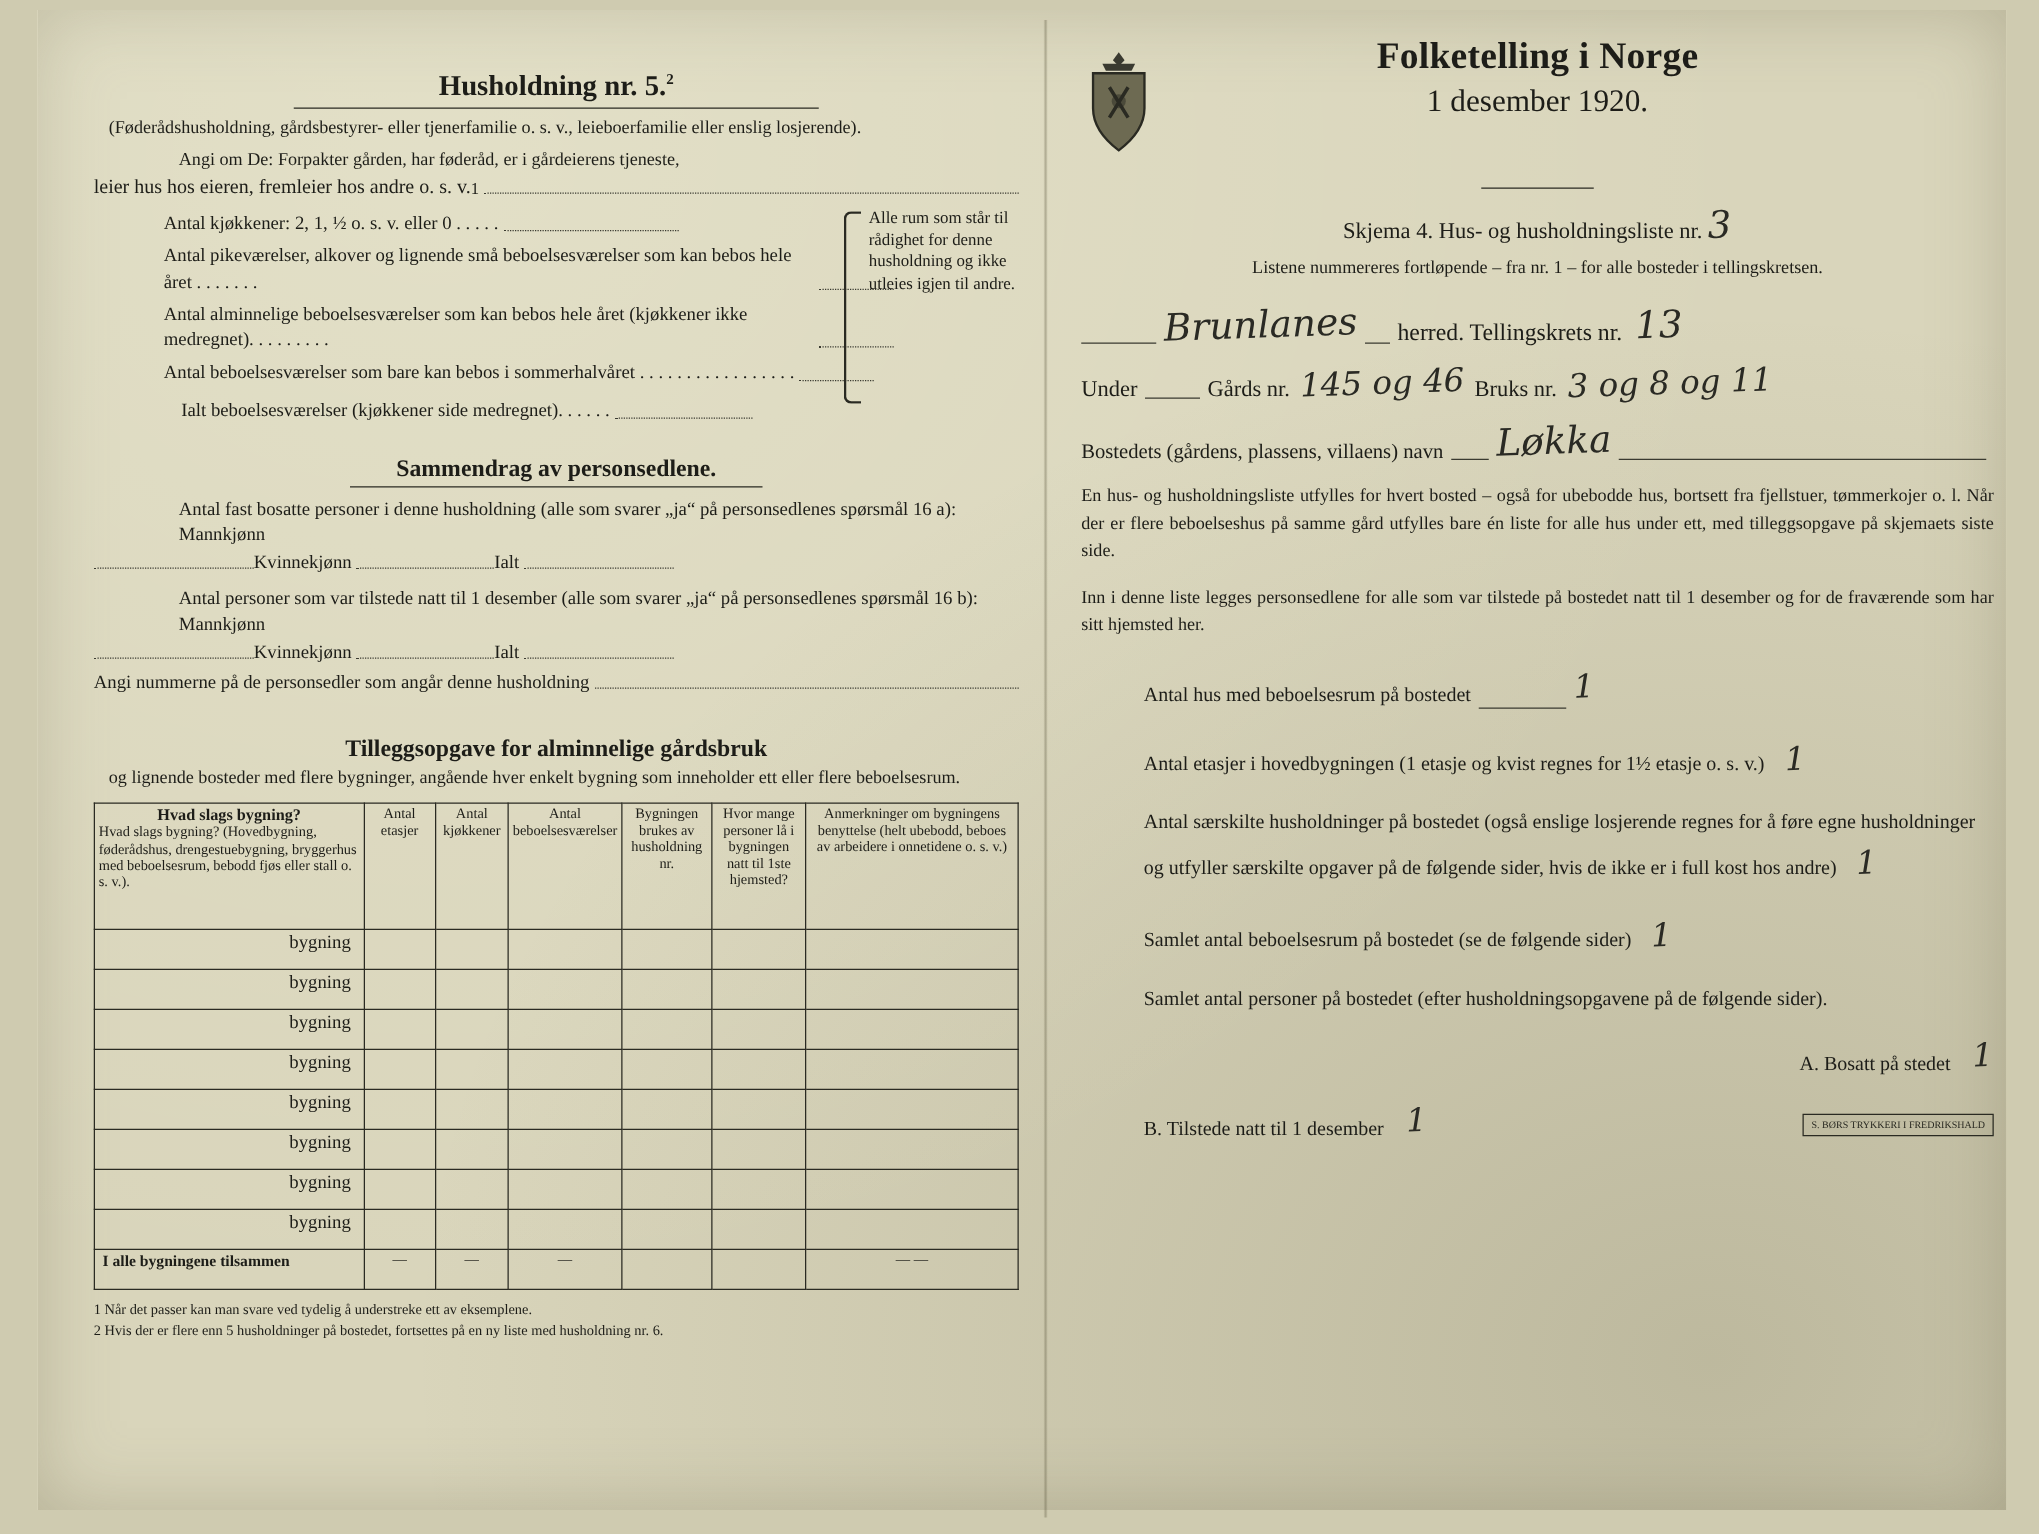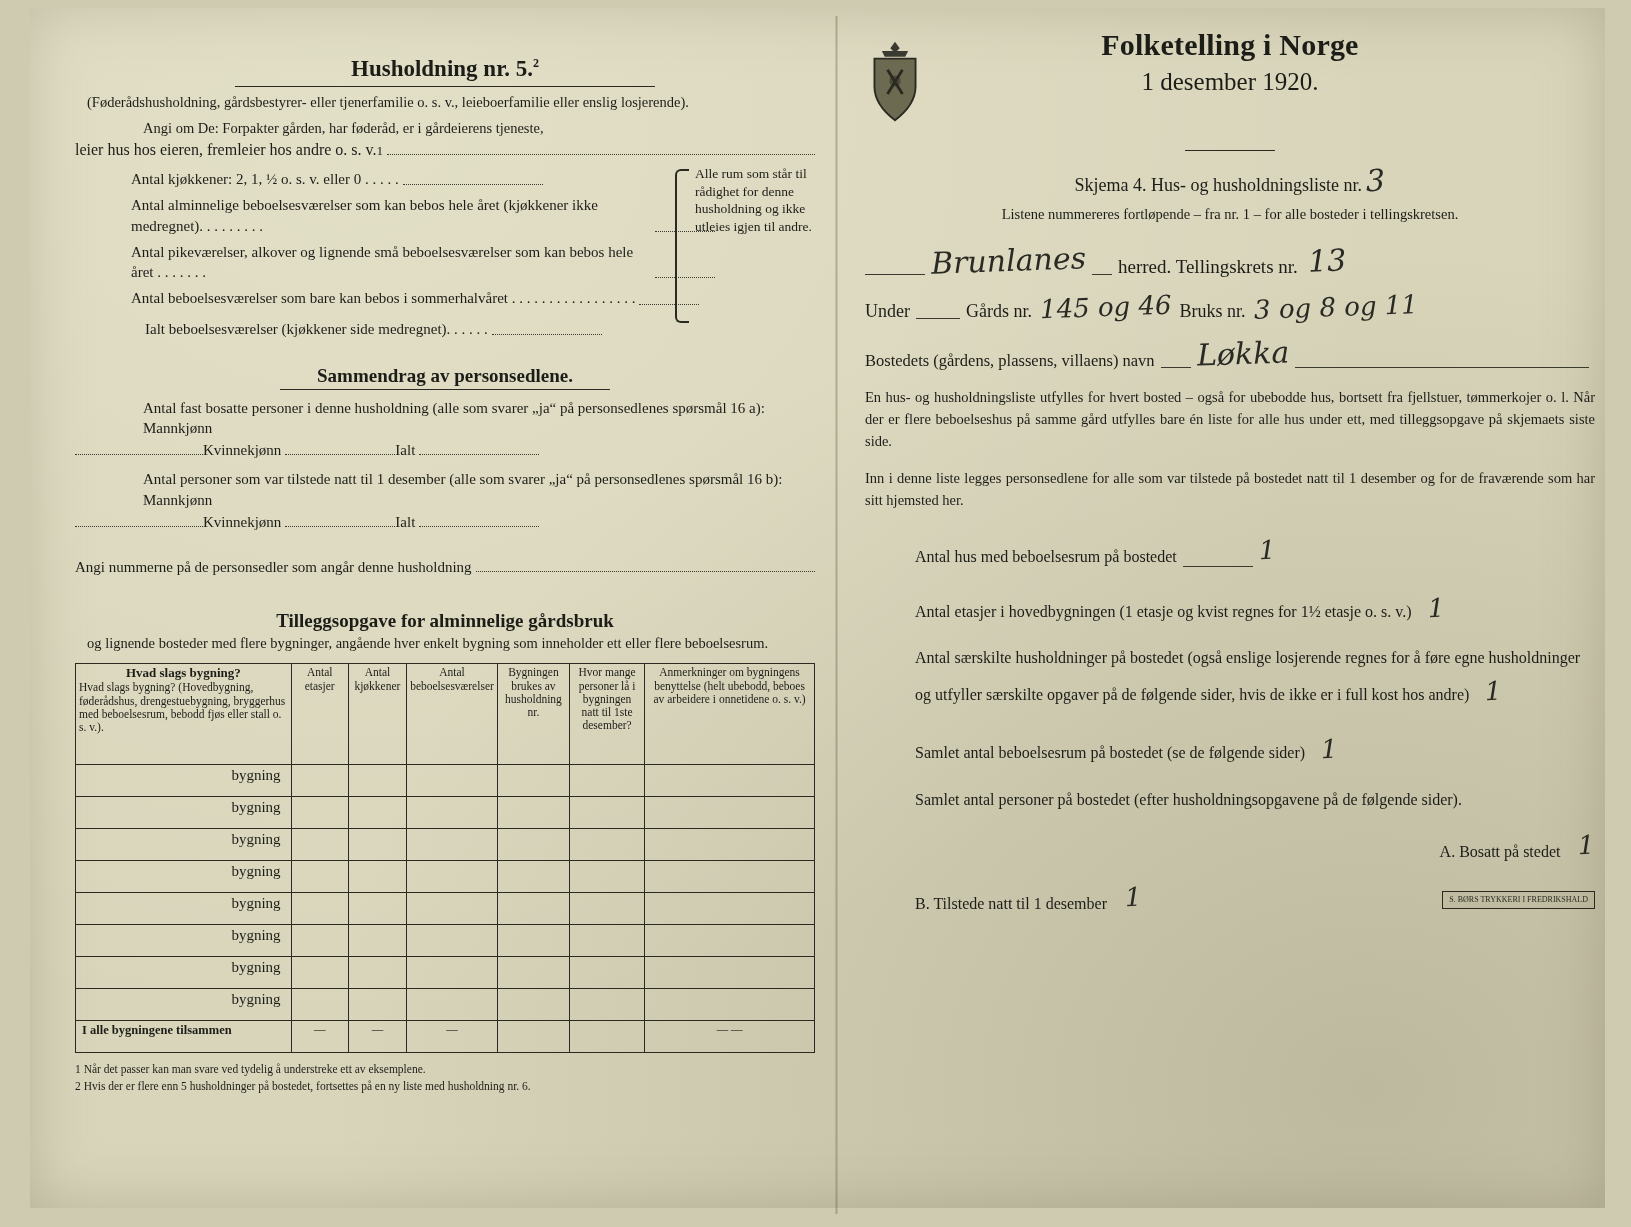--- a/index.html
+++ b/index.html
@@ -132,26 +132,26 @@
       <div class="roomsbox">
         <div class="brace"></div>
         <div class="braceTxt">Alle rum som står til rådighet for denne husholdning og ikke utleies igjen til andre.</div>
 
         <div class="line" style="margin-top:4px;">
           <span class="lbl indent">Antal kjøkkener: 2, 1, ½ o. s. v. eller 0 . . . . .</span>
           <span class="dotline" style="max-width:140px;"></span>
         </div>
 
         <div class="line" style="margin-top:6px;">
+          <span class="lbl indent">Antal pikeværelser, alkover og lignende små beboelsesværelser som kan bebos hele året . . . . . . .</span>
+          <span class="dotline" style="max-width:60px;"></span>
+        </div>
+
+        <div class="line" style="margin-top:6px;">
           <span class="lbl indent">Antal alminnelige beboelsesværelser som kan bebos hele året (kjøkkener ikke medregnet). . . . . . . . .</span>
-          <span class="dotline" style="max-width:60px;"></span>
-        </div>
-
-        <div class="line" style="margin-top:6px;">
-          <span class="lbl indent">Antal pikeværelser, alkover og lignende små beboelsesværelser som kan bebos hele året . . . . . . .</span>
           <span class="dotline" style="max-width:60px;"></span>
         </div>
 
         <div class="line" style="margin-top:6px;">
           <span class="lbl indent">Antal beboelsesværelser som bare kan bebos i sommerhalvåret . . . . . . . . . . . . . . . . .</span>
           <span class="dotline" style="max-width:60px;"></span>
         </div>
 
         <div class="line" style="margin-top:10px;padding-left:70px;">
           <span class="lbl">Ialt beboelsesværelser (kjøkkener side medregnet). . . . . .</span>
@@ -177,40 +177,40 @@
         <span>Antal personer som var tilstede natt til 1 desember (alle som svarer „ja“ på personsedlenes spørsmål 16 b): Mannkjønn</span>
       </div>
       <div class="row" style="font-size:15px;">
         <span class="dotline" style="max-width:128px;margin-left:0;"></span>
         <span>Kvinnekjønn</span>
         <span class="dotline" style="max-width:110px;"></span>
         <span>Ialt</span>
         <span class="dotline" style="max-width:120px;"></span>
       </div>
 
-      <div class="row" style="font-size:15px;margin-top:26px;">
+      <div class="row" style="font-size:15px;margin-top:5px;">
         <span>Angi nummerne på de personsedler som angår denne husholdning</span>
         <span class="dotline"></span>
       </div>
 
       <div class="sect-h" style="margin-top:34px;">Tilleggsopgave for alminnelige gårdsbruk</div>
       <div class="para" style="font-size:14.5px;">og lignende bosteder med flere bygninger, angående hver enkelt bygning som inneholder ett eller flere beboelsesrum.</div>
 
       <table class="bld">
         <thead>
           <tr>
             <th class="c1">
               <div class="colhead1">Hvad slags bygning?</div>
               <div style="text-align:left;">Hvad slags bygning? (Hovedbygning, føderådshus, drengestuebygning, bryggerhus med beboelsesrum, bebodd fjøs eller stall o. s. v.).</div>
             </th>
             <th class="c2">Antal etasjer</th>
             <th class="c3">Antal kjøkkener</th>
             <th class="c4">Antal beboelsesværelser</th>
             <th class="c5">Bygningen brukes av husholdning nr.</th>
-            <th class="c6">Hvor mange personer lå i bygningen natt til 1ste desember?</th>
+            <th class="c6">Hvor mange personer lå i bygningen natt til 1ste hjemsted?</th>
             <th class="c7">Anmerkninger om bygningens benyttelse (helt ubebodd, beboes av arbeidere i onnetidene o. s. v.)</th>
           </tr>
         </thead>
         <tbody>
           <tr>
               <td class="bl">bygning</td>
               <td></td>
               <td></td>
               <td></td>
               <td></td>

